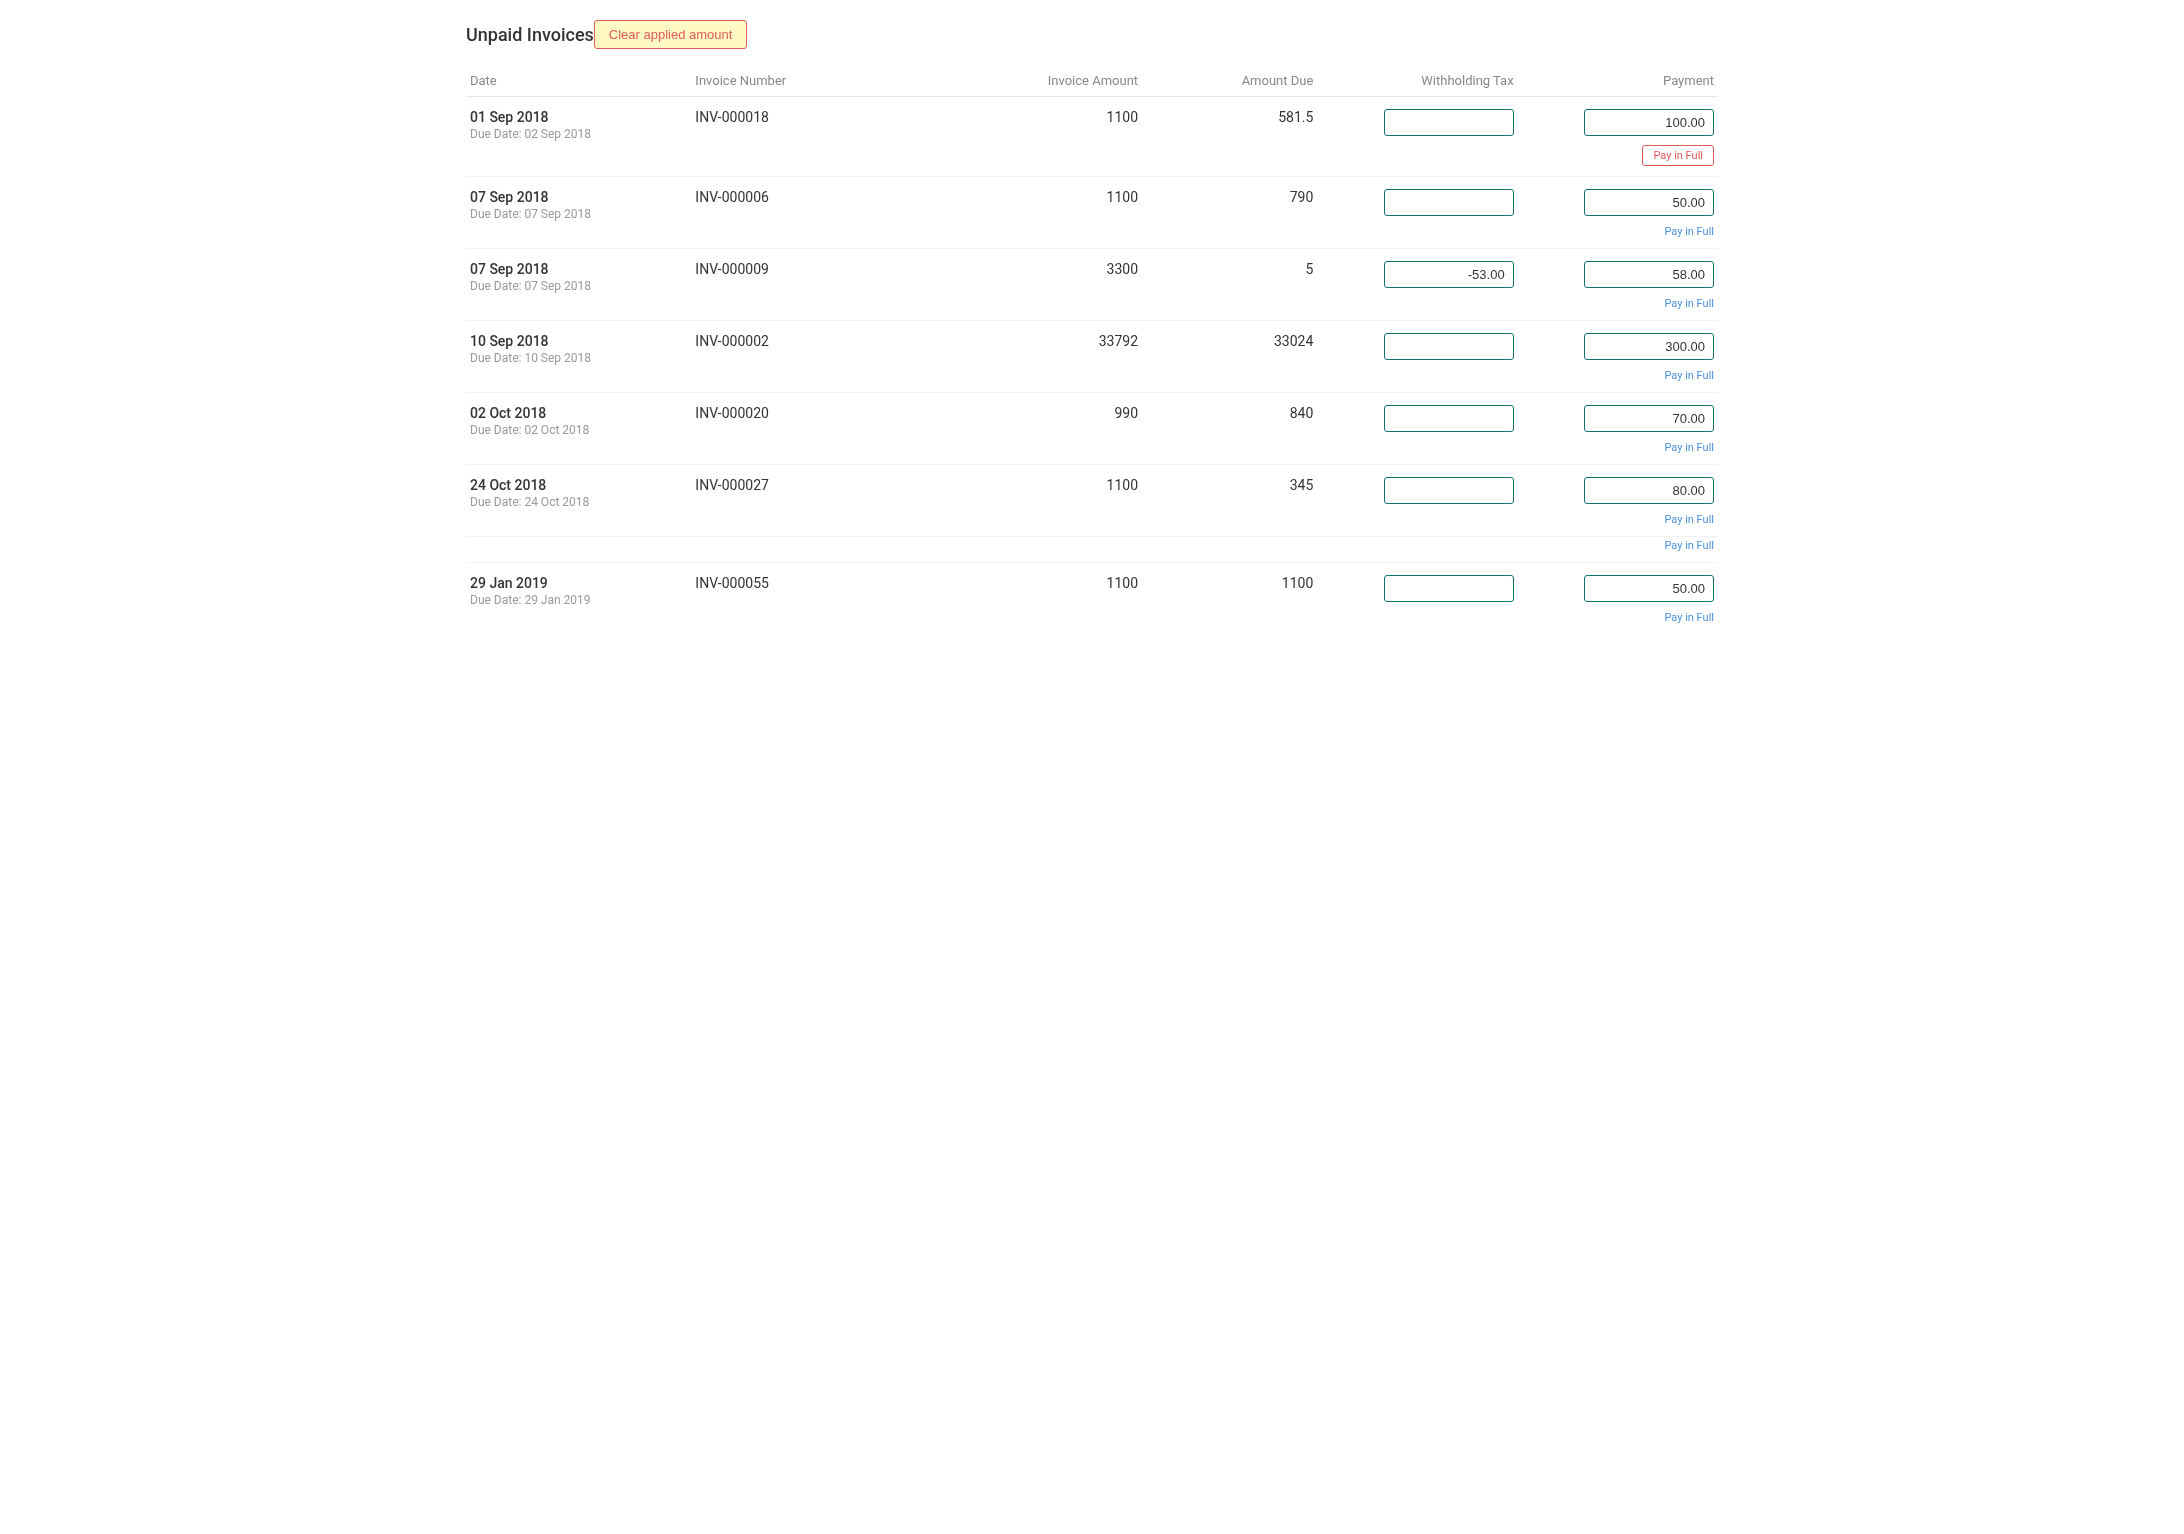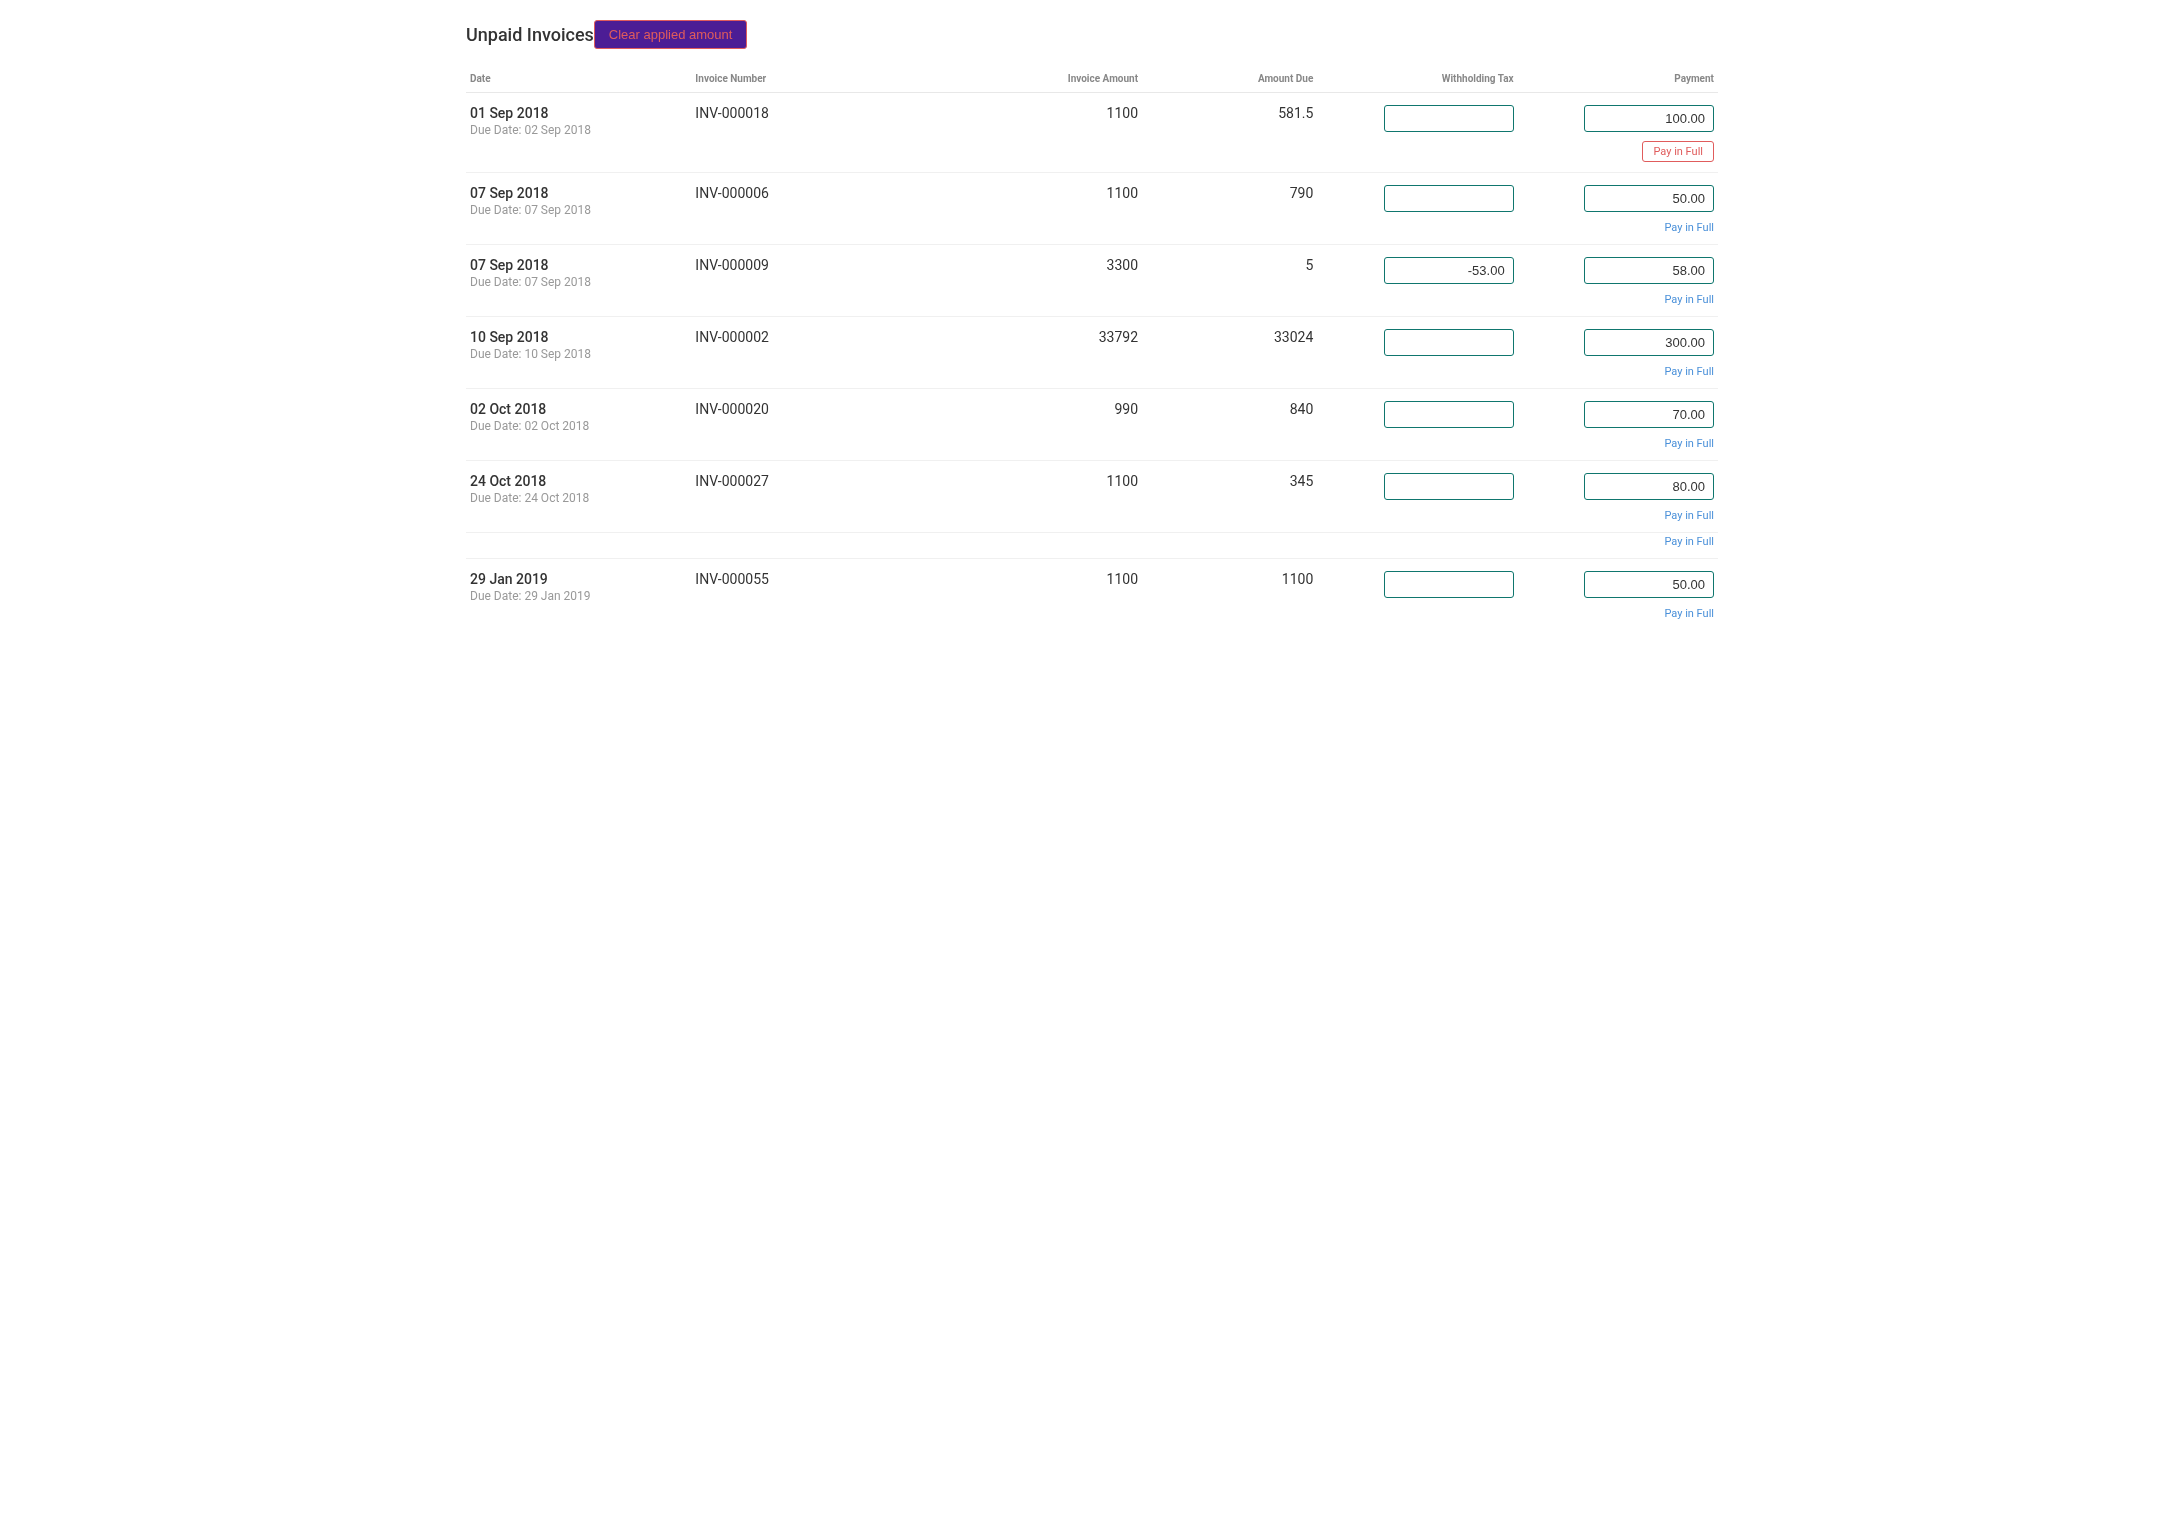--- a/index.html
+++ b/index.html
@@ -30,37 +30,37 @@
 
     .page-title {
       font-size: 18px;
       font-weight: 500;
       color: #333;
     }
 
     .clear-btn {
       border: 1.5px solid #e05c5c;
       color: #e05c5c;
-      background: #4c1d95;
+      background: #fef9c3;
       padding: 6px 14px;
       border-radius: 3px;
       cursor: pointer;
       font-size: 13px;
     }
 
     table {
       width: 100%;
       border-collapse: collapse;
     }
 
     thead tr th {
       text-align: left;
-      font-weight: 700;
+      font-weight: 400;
       color: #888;
-      font-size: 10px;
+      font-size: 13px;
       padding: 8px 4px;
       border-bottom: 1px solid #e8e8e8;
     }
 
     thead tr th.right {
       text-align: right;
     }
 
     tbody tr.invoice-main td {
       padding: 12px 4px 2px 4px;

